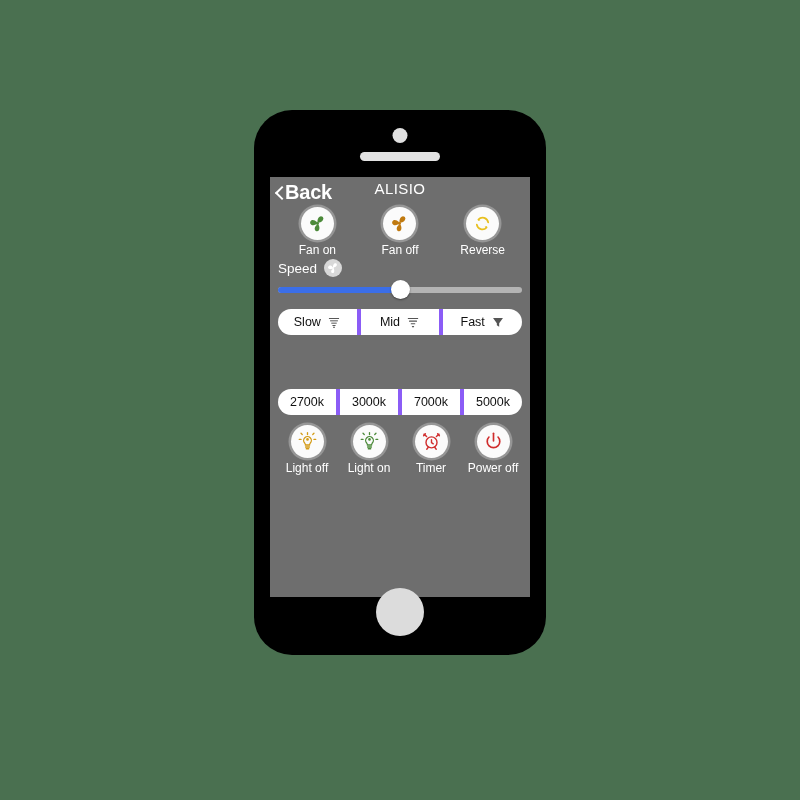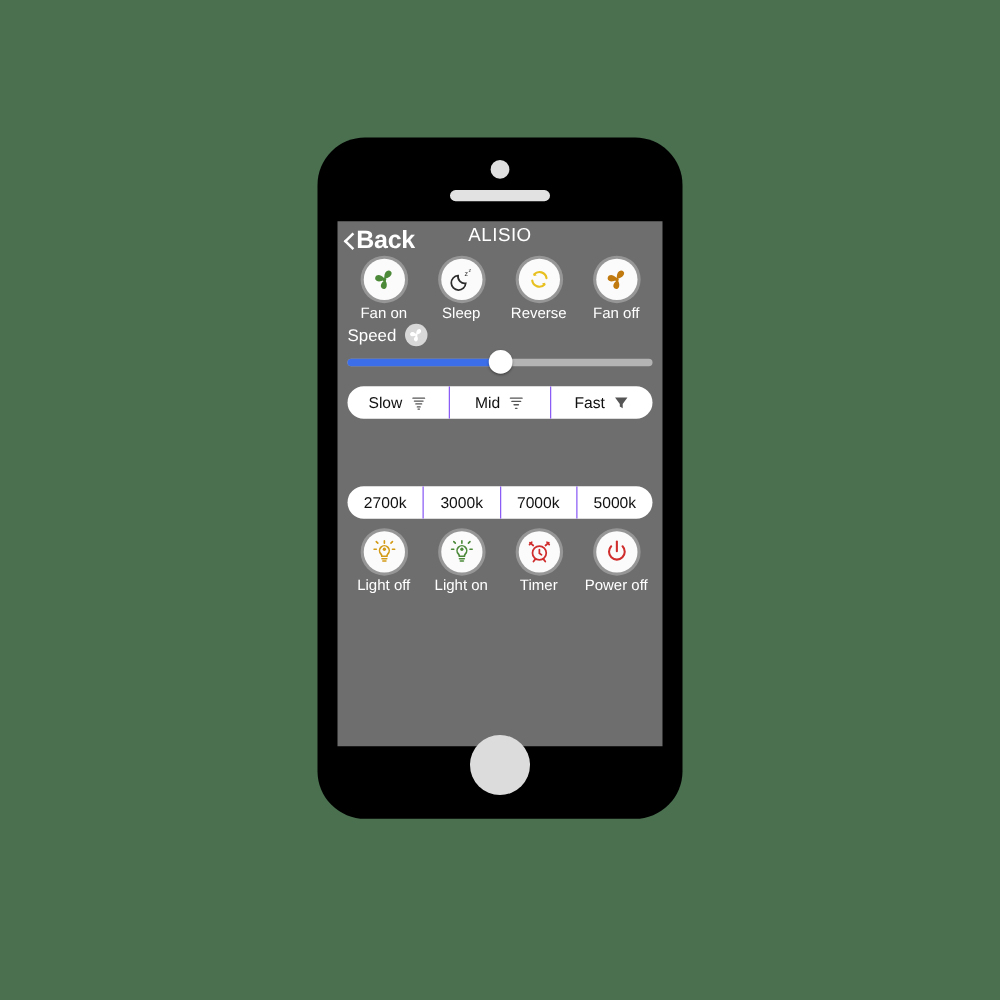--- a/index.html
+++ b/index.html
@@ -230,21 +230,21 @@
     overflow: hidden;
   }
   .segmented .seg {
     flex: 1;
     display: flex;
     align-items: center;
     justify-content: center;
     gap: 6px;
     color: #111111;
     font-size: 12.5px;
-    border-right: 1px solid #8b5cf6;
+    border-right: 4px solid #8b5cf6;
   }
   .segmented .seg:last-child { border-right: none; }
   .seg-kelvin { gap: 0; }
 
   .spacer-lg { height: 38px; }
   .spacer-sm { height: 10px; }
   .spacer-xs { height: 6px; }
 </style>
 </head>
 <body>
@@ -273,57 +273,47 @@
               <path d="M12 11.2c-.3-2.6.3-5.2 2-6.6 1.9-1.5 4.3-.6 4.6 1.4.3 2.2-1.9 4.2-4.3 4.9l-2.3.3z"></path>
               <path d="M11.6 12.4c-2.2 1.4-4.8 2-6.7.9-1.8-1-1.8-3.6-.1-4.8 1.8-1.3 4.6-.3 6.3 1.6l.5 2.3z"></path>
               <path d="M13.1 13c1.2 2.3 1.6 4.9.5 6.6-1.1 1.7-3.6 1.5-4.5-.3-1-2 .5-4.5 2.4-5.8l1.6-.5z"></path>
               <circle cx="12" cy="12" r="1.7"></circle>
             </g>
           </svg>
         </div>
         <div class="icon-label">Fan on</div>
       </div>
 
-      <div class="icon-btn">
-        <div class="icon-circle">
-          <svg width="21" height="21" viewBox="0 0 24 24">
-            <path d="M15.5 15.6a6.2 6.2 0 0 1-7-7 6.6 6.6 0 1 0 7 7z" fill="none" stroke="#2c2c2c" stroke-width="1.6"></path>
-            <text x="14.5" y="8.6" font-size="6.5" fill="#2c2c2c" font-family="Liberation Sans, sans-serif">z</text>
-            <text x="18" y="5.6" font-size="5" fill="#2c2c2c" font-family="Liberation Sans, sans-serif">z</text>
-          </svg>
-        </div>
-        <div class="icon-label">Sleep</div>
-      </div>
-
-      <div class="icon-btn">
-        <div class="icon-circle">
-          <svg width="21" height="21" viewBox="0 0 24 24">
-            <g fill="none" stroke="#e8c020" stroke-width="2" stroke-linecap="round">
-              <path d="M5.5 13.2a6.5 6.5 0 0 0 11.2 3.4"></path>
-              <path d="M18.5 10.8a6.5 6.5 0 0 0-11.2-3.4"></path>
-            </g>
-            <path d="M16.2 17.8l1.2-2.6 -2.9.3z" fill="#e8c020"></path>
-            <path d="M7.8 6.2l-1.2 2.6 2.9-.3z" fill="#e8c020"></path>
-          </svg>
-        </div>
-        <div class="icon-label">Reverse</div>
-      </div>
 
       <div class="icon-btn">
         <div class="icon-circle">
           <svg width="21" height="21" viewBox="0 0 24 24">
             <g fill="#c07a10">
               <path d="M12 11.2c-.3-2.6.3-5.2 2-6.6 1.9-1.5 4.3-.6 4.6 1.4.3 2.2-1.9 4.2-4.3 4.9l-2.3.3z"></path>
               <path d="M11.6 12.4c-2.2 1.4-4.8 2-6.7.9-1.8-1-1.8-3.6-.1-4.8 1.8-1.3 4.6-.3 6.3 1.6l.5 2.3z"></path>
               <path d="M13.1 13c1.2 2.3 1.6 4.9.5 6.6-1.1 1.7-3.6 1.5-4.5-.3-1-2 .5-4.5 2.4-5.8l1.6-.5z"></path>
               <circle cx="12" cy="12" r="1.7"></circle>
             </g>
           </svg>
         </div>
         <div class="icon-label">Fan off</div>
+      </div>
+
+      <div class="icon-btn">
+        <div class="icon-circle">
+          <svg width="21" height="21" viewBox="0 0 24 24">
+            <g fill="none" stroke="#e8c020" stroke-width="2" stroke-linecap="round">
+              <path d="M5.5 13.2a6.5 6.5 0 0 0 11.2 3.4"></path>
+              <path d="M18.5 10.8a6.5 6.5 0 0 0-11.2-3.4"></path>
+            </g>
+            <path d="M16.2 17.8l1.2-2.6 -2.9.3z" fill="#e8c020"></path>
+            <path d="M7.8 6.2l-1.2 2.6 2.9-.3z" fill="#e8c020"></path>
+          </svg>
+        </div>
+        <div class="icon-label">Reverse</div>
       </div>
 
     </div>
 
     <div class="slider-block">
       <div class="slider-head">
         <span class="s-label">Speed</span>
         <span class="badge badge-fan">
           <svg width="14" height="14" viewBox="0 0 24 24">
             <g fill="#ffffff">

